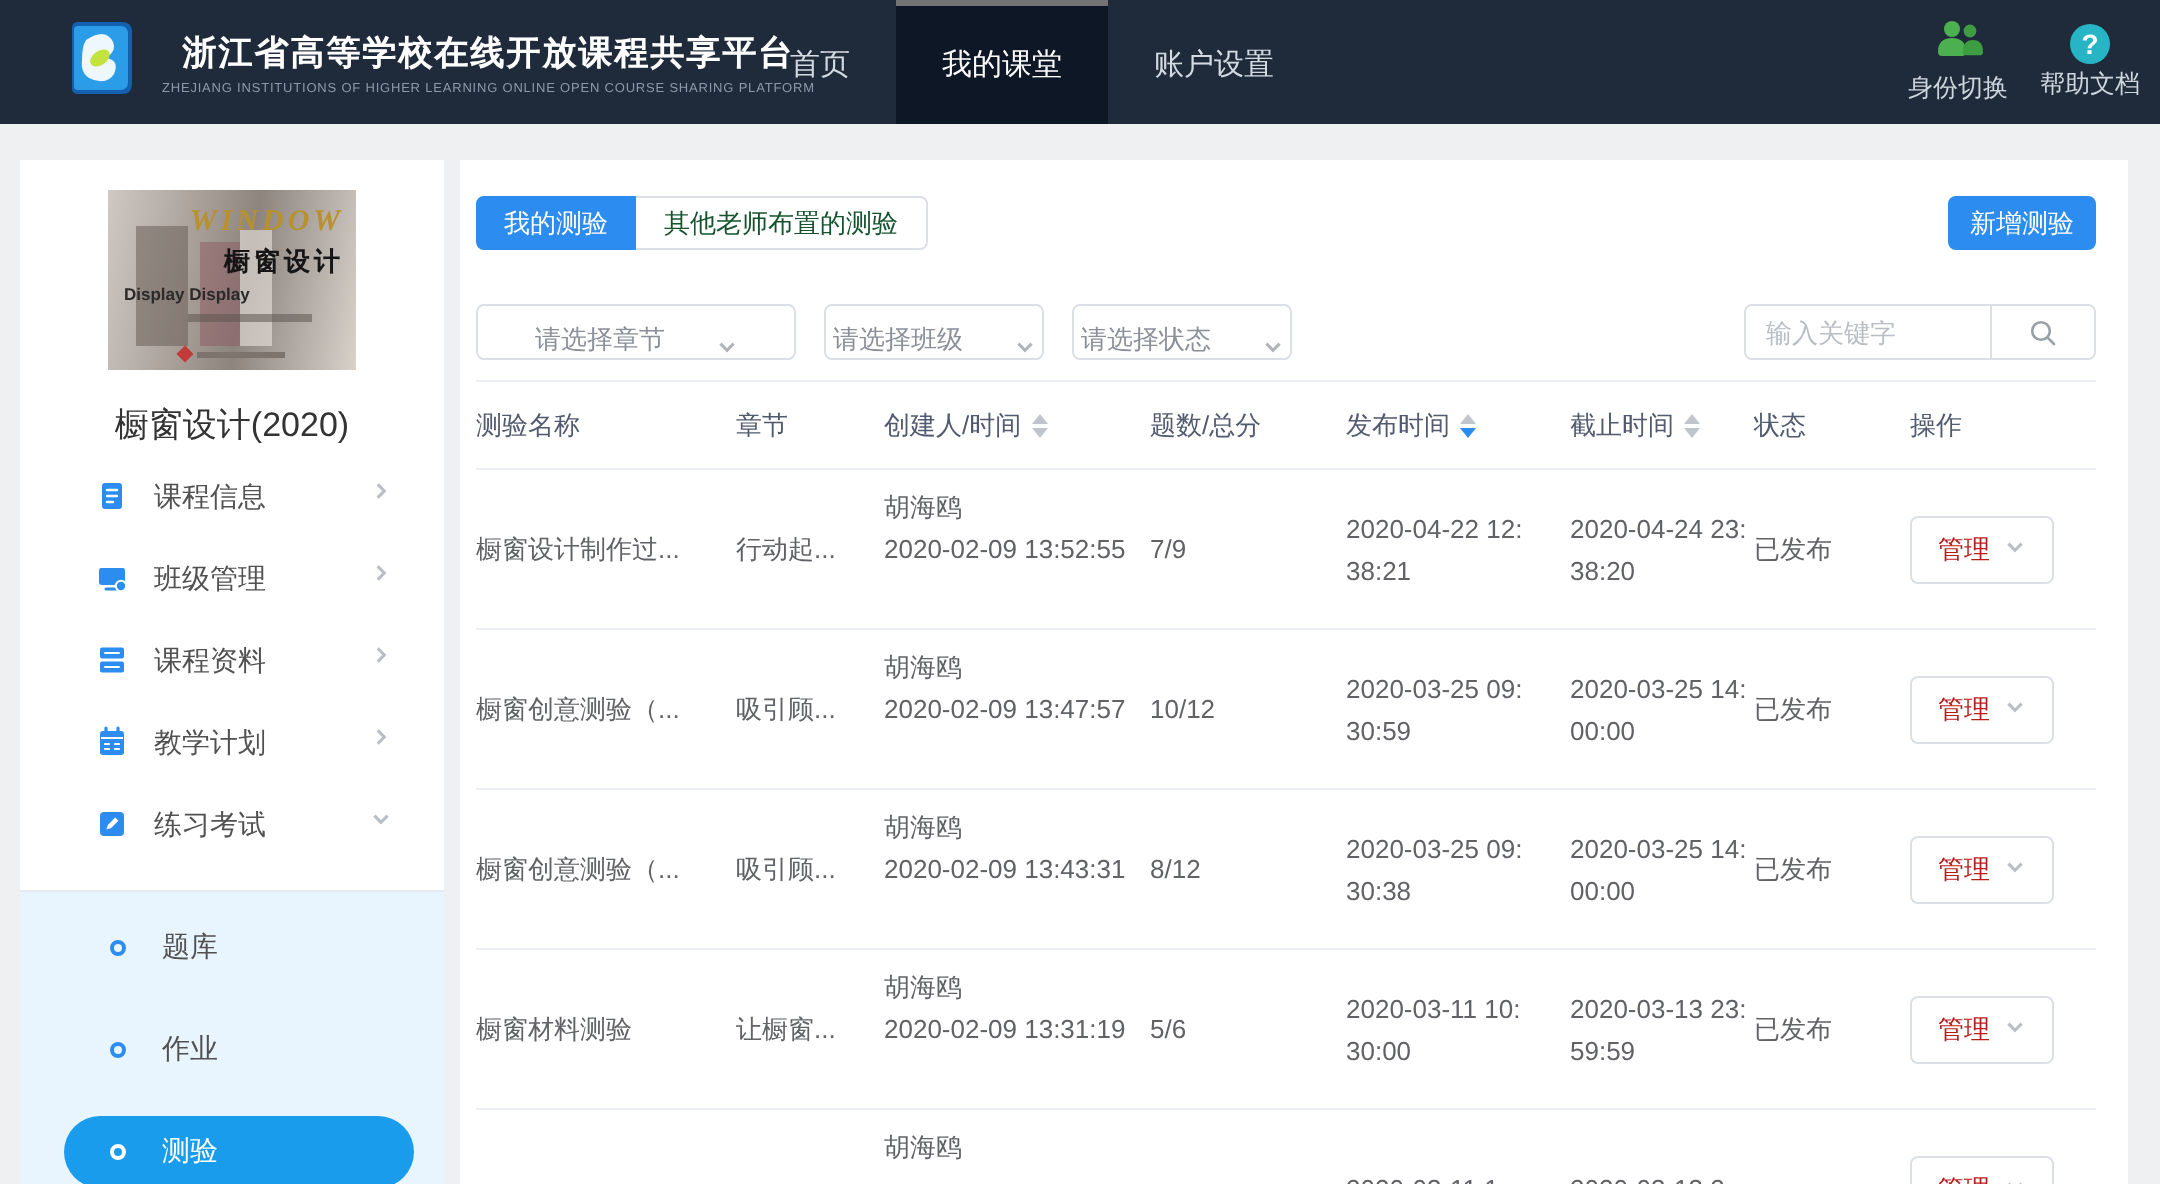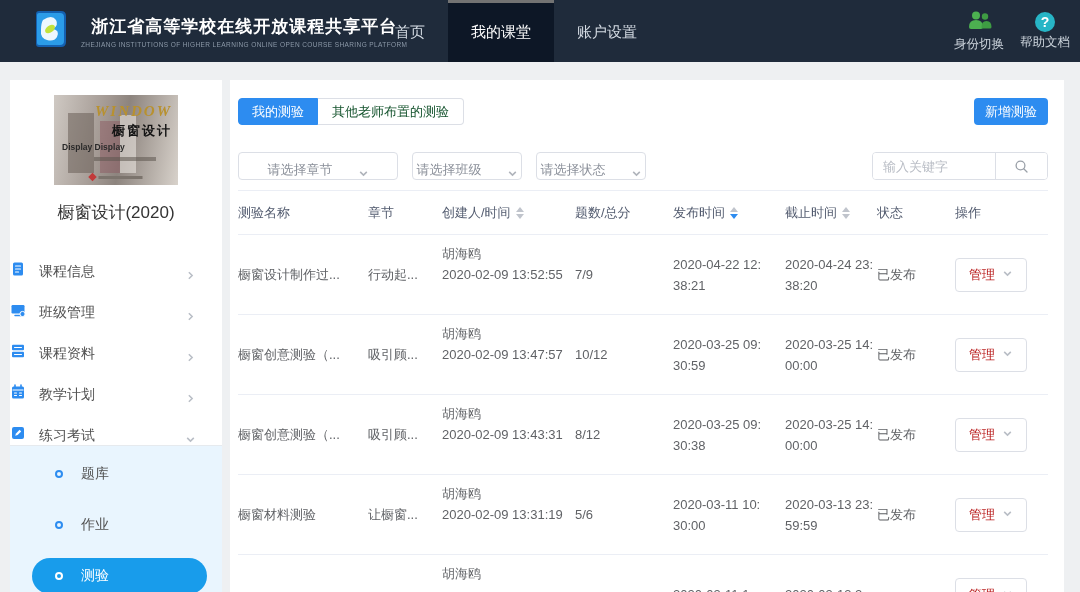--- a/index.html
+++ b/index.html
@@ -32,21 +32,21 @@
     font-style:italic; letter-spacing:2px; font-family:"Liberation Serif","DejaVu Serif",serif; }
   .cover .t2 { position:absolute; right:6px; top:27px; color:#151515; font-size:13px; font-weight:bold; letter-spacing:2px; }
   .cover .t3 { position:absolute; left:8px; top:47px; color:#2a2a2a; font-size:8.5px; font-weight:bold; }
   .cover .cap { position:absolute; right:22px; top:62px; width:62px; height:4px; background:#5d564f; opacity:.55; }
   .cover .logo-mark { position:absolute; left:50%; bottom:5px; transform:translateX(-50%);
     display:flex; align-items:center; gap:3px; }
   .cover .logo-mark .dia { width:6px; height:6px; background:#c23a3a; transform:rotate(45deg); }
   .cover .logo-mark .ln { width:44px; height:3px; background:#7c746d; }
   .course-title { text-align:center; margin-top:12px; font-size:17px; color:#333; }
   .side-menu { margin-top:16px; }
-  .menu-item { height:41px; display:flex; align-items:flex-end; cursor:pointer; }
+  .menu-item { height:41px; display:flex; align-items:flex-start; padding-left:38px; cursor:pointer; }
   .menu-item .mi-label { margin-left:13px; font-size:14px; color:#515151; }
   .menu-item .mi-chev { margin-left:auto; margin-right:26px; display:flex; }
   .submenu { background:#e9f5fe; border-top:1px solid #e6eaee; padding-top:2px; height:300px; }
   .sub-item { height:51px; display:flex; align-items:center; cursor:pointer; }
   .sub-inner { display:flex; align-items:center; height:36px; width:175px; margin-left:22px;
     border-radius:18px; padding-left:23px; }
   .sub-item.active .sub-inner { background:#189ceb; }
   .dot { width:8px; height:8px; border:2px solid #2d8cf0; border-radius:50%; background:transparent; }
   .sub-item.active .dot { border-color:#fff; }
   .sub-label { margin-left:18px; font-size:14px; color:#515151; }

